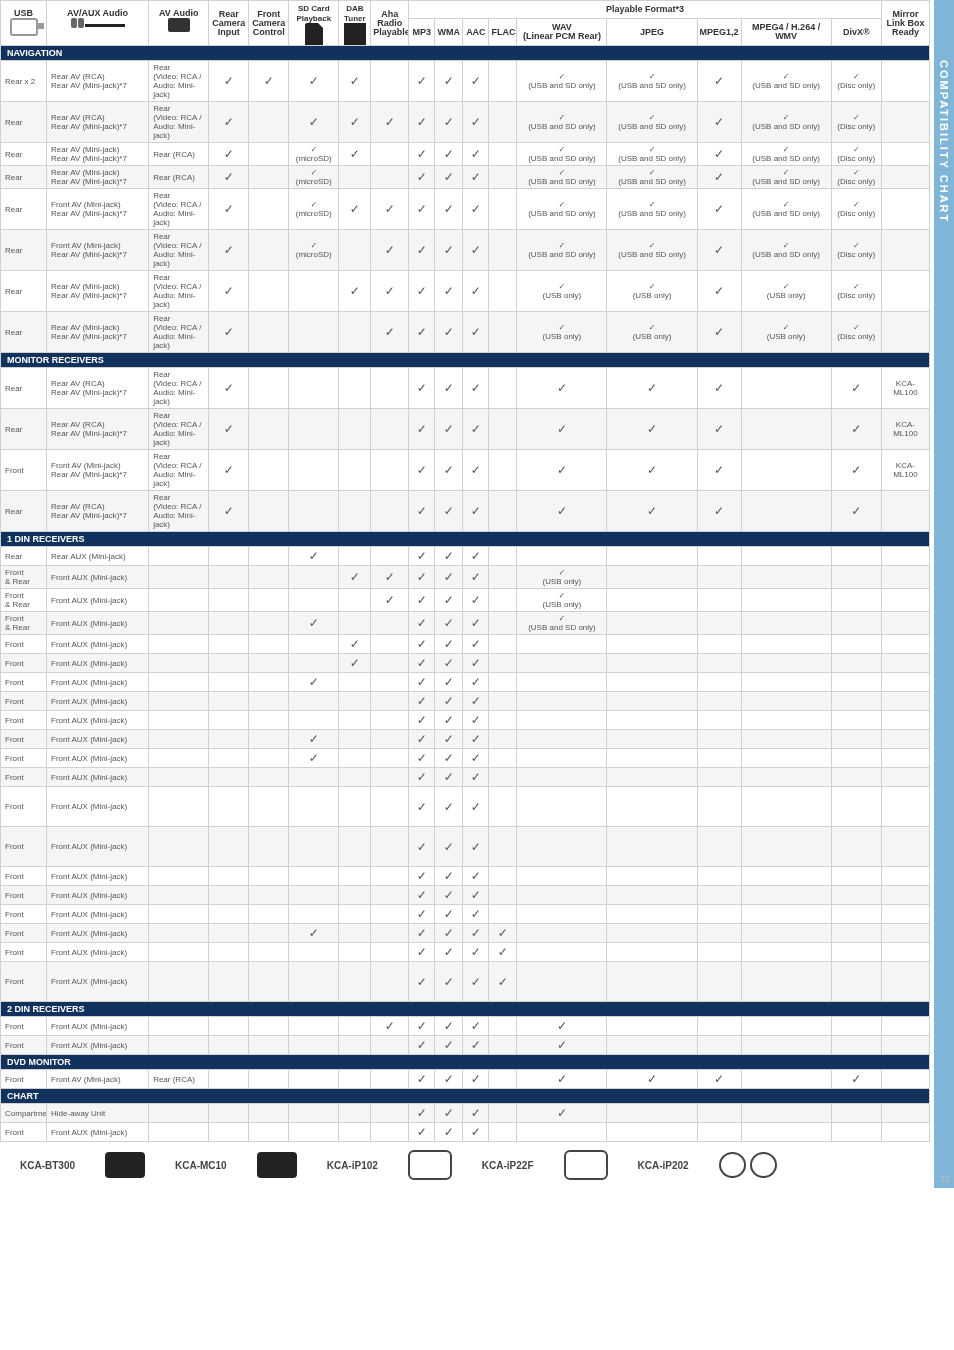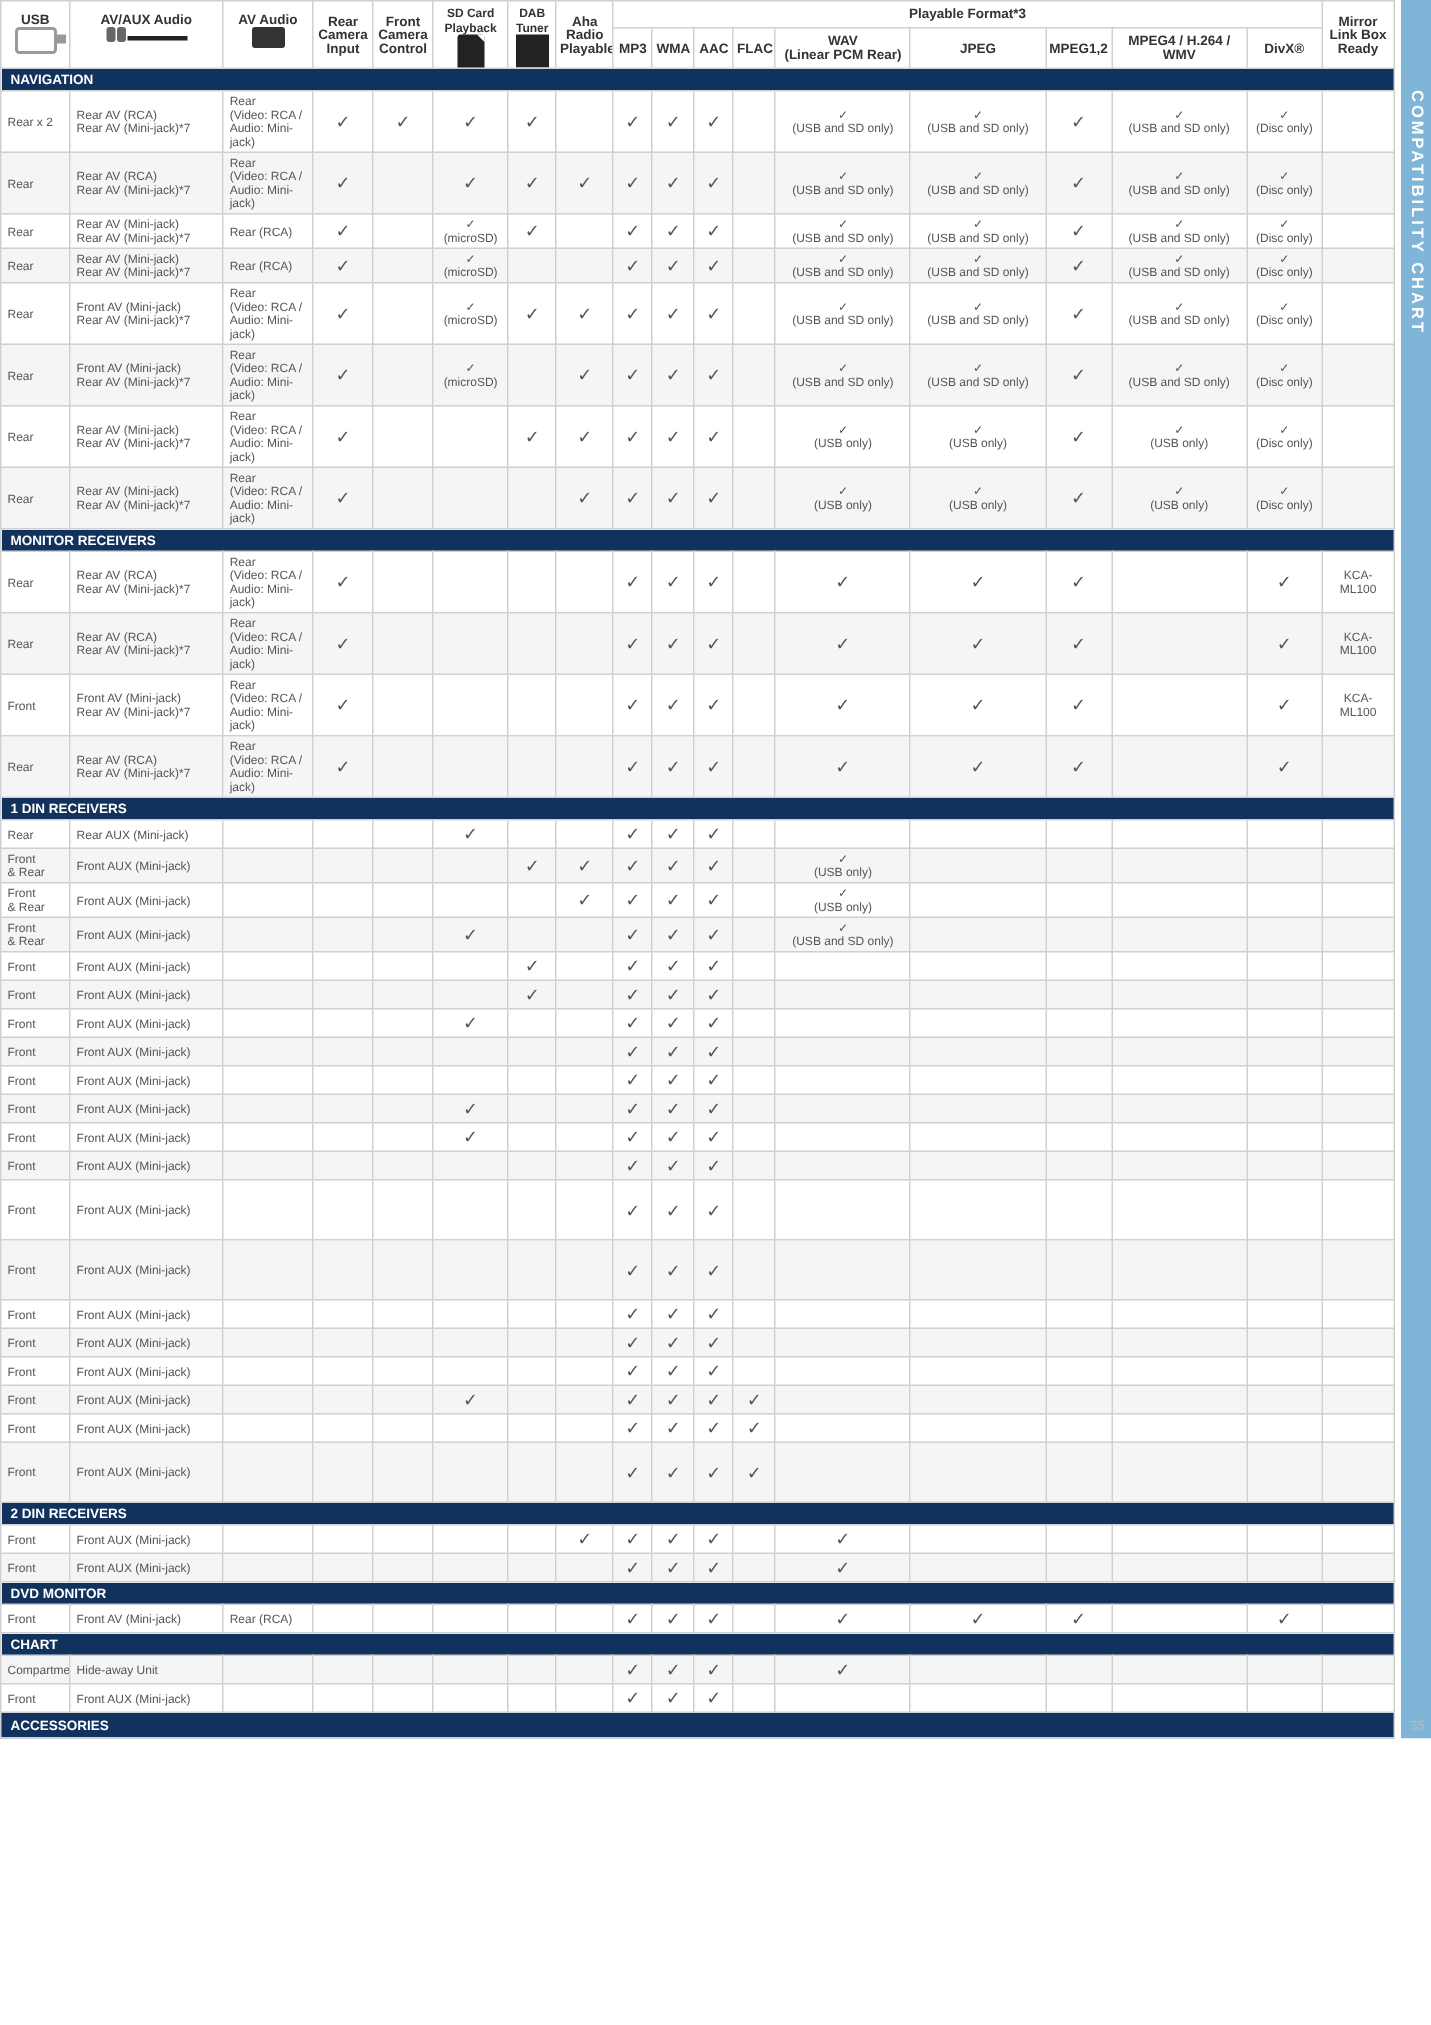--- a/index.html
+++ b/index.html
@@ -931,15 +931,29 @@
           <td class="sm" style="white-space: pre-line;"></td>
           <td class="sm" style="white-space: pre-line;"></td>
           <td class="sm" style="white-space: pre-line;"></td>
           <td class="sm" style="white-space: pre-line;"></td>
           <td class="sm" style="white-space: pre-line;"></td>
           <td class="sm" style="white-space: pre-line;"></td>
         </tr>
       </tbody>
 </table>
 
-<div class="secn" style="width:930px;border:1px solid #d0d0d0;border-top:none;padding:3px 6px;box-sizing:border-box">ACCESSORIES</div>
+<div class="footer">
+  <span class="lbl">KCA-BT300</span>
+      <span class="pic"></span>
+  <span class="lbl">KCA-MC10</span>
+      <span class="pic"></span>
+  <span class="lbl">KCA-iP102</span>
+      <span class="box"></span>
+  <span class="lbl">KCA-iP22F</span>
+      <span class="box"></span>
+  <span class="lbl">KCA-iP202</span>
+      <span class="dbox">
+        <span></span>
+        <span></span>
+      </span>
+</div>
 <div class="pageno">35</div>
 </div>
 
 </body></html>

